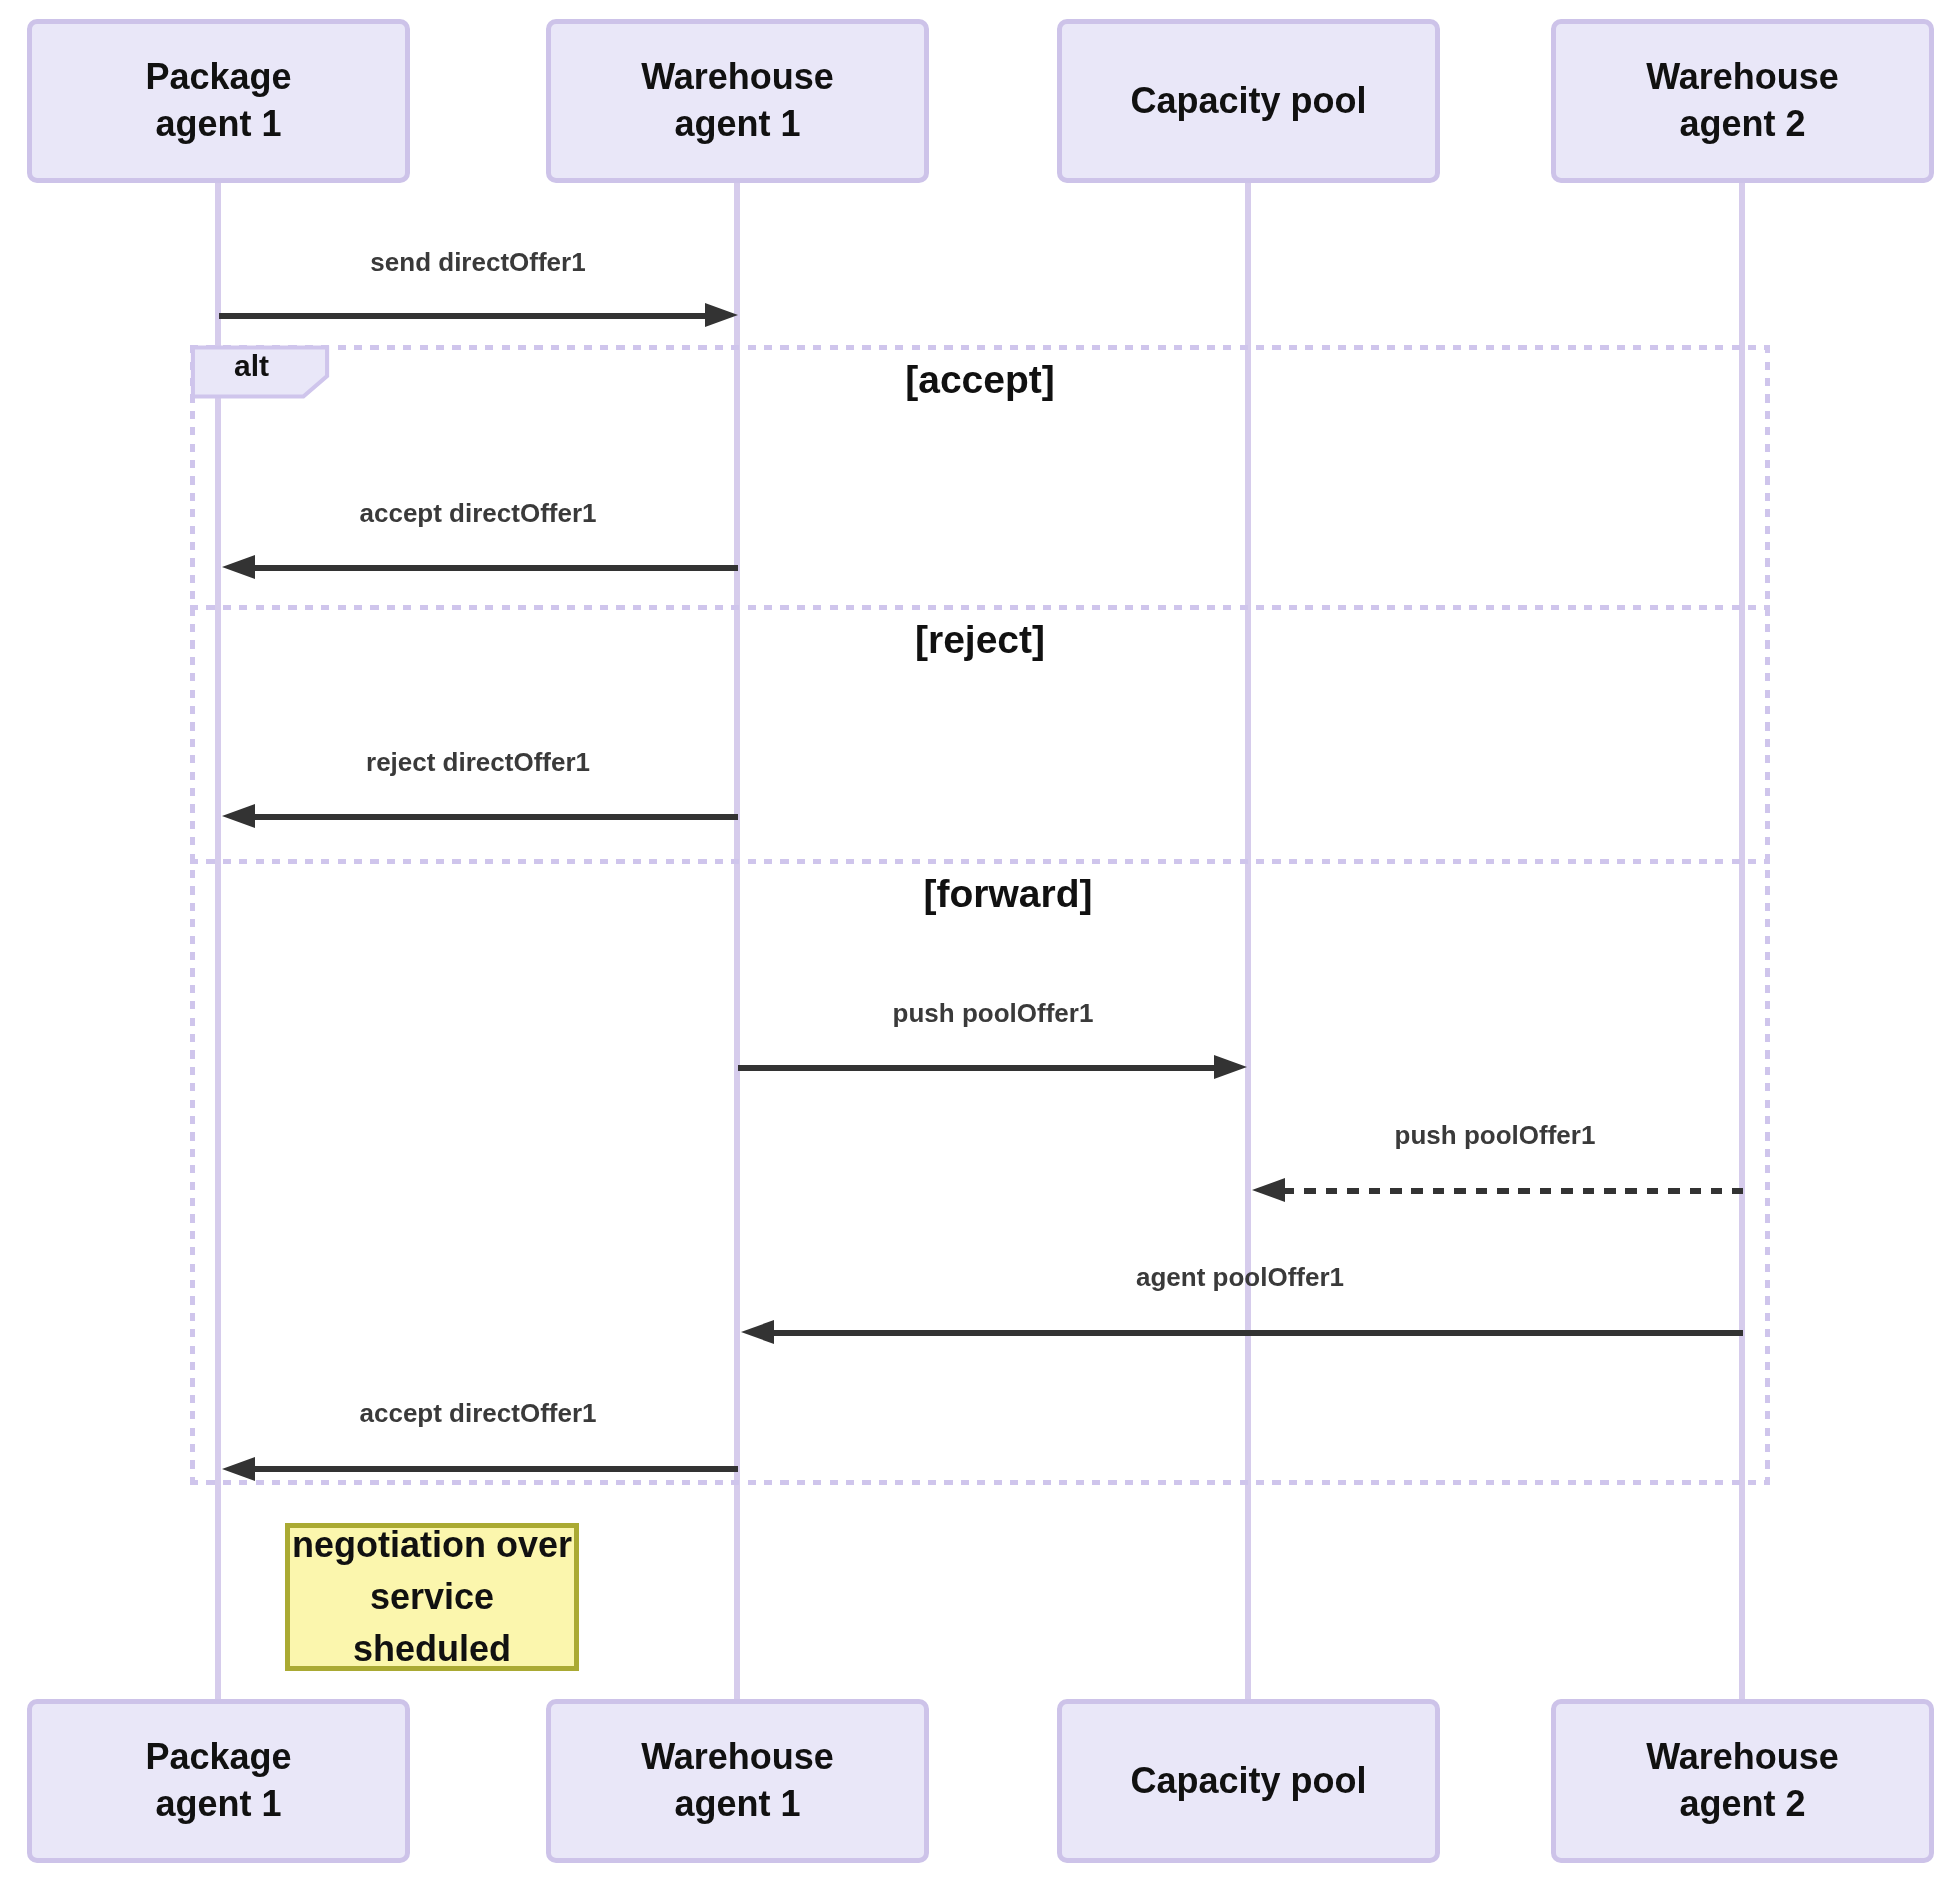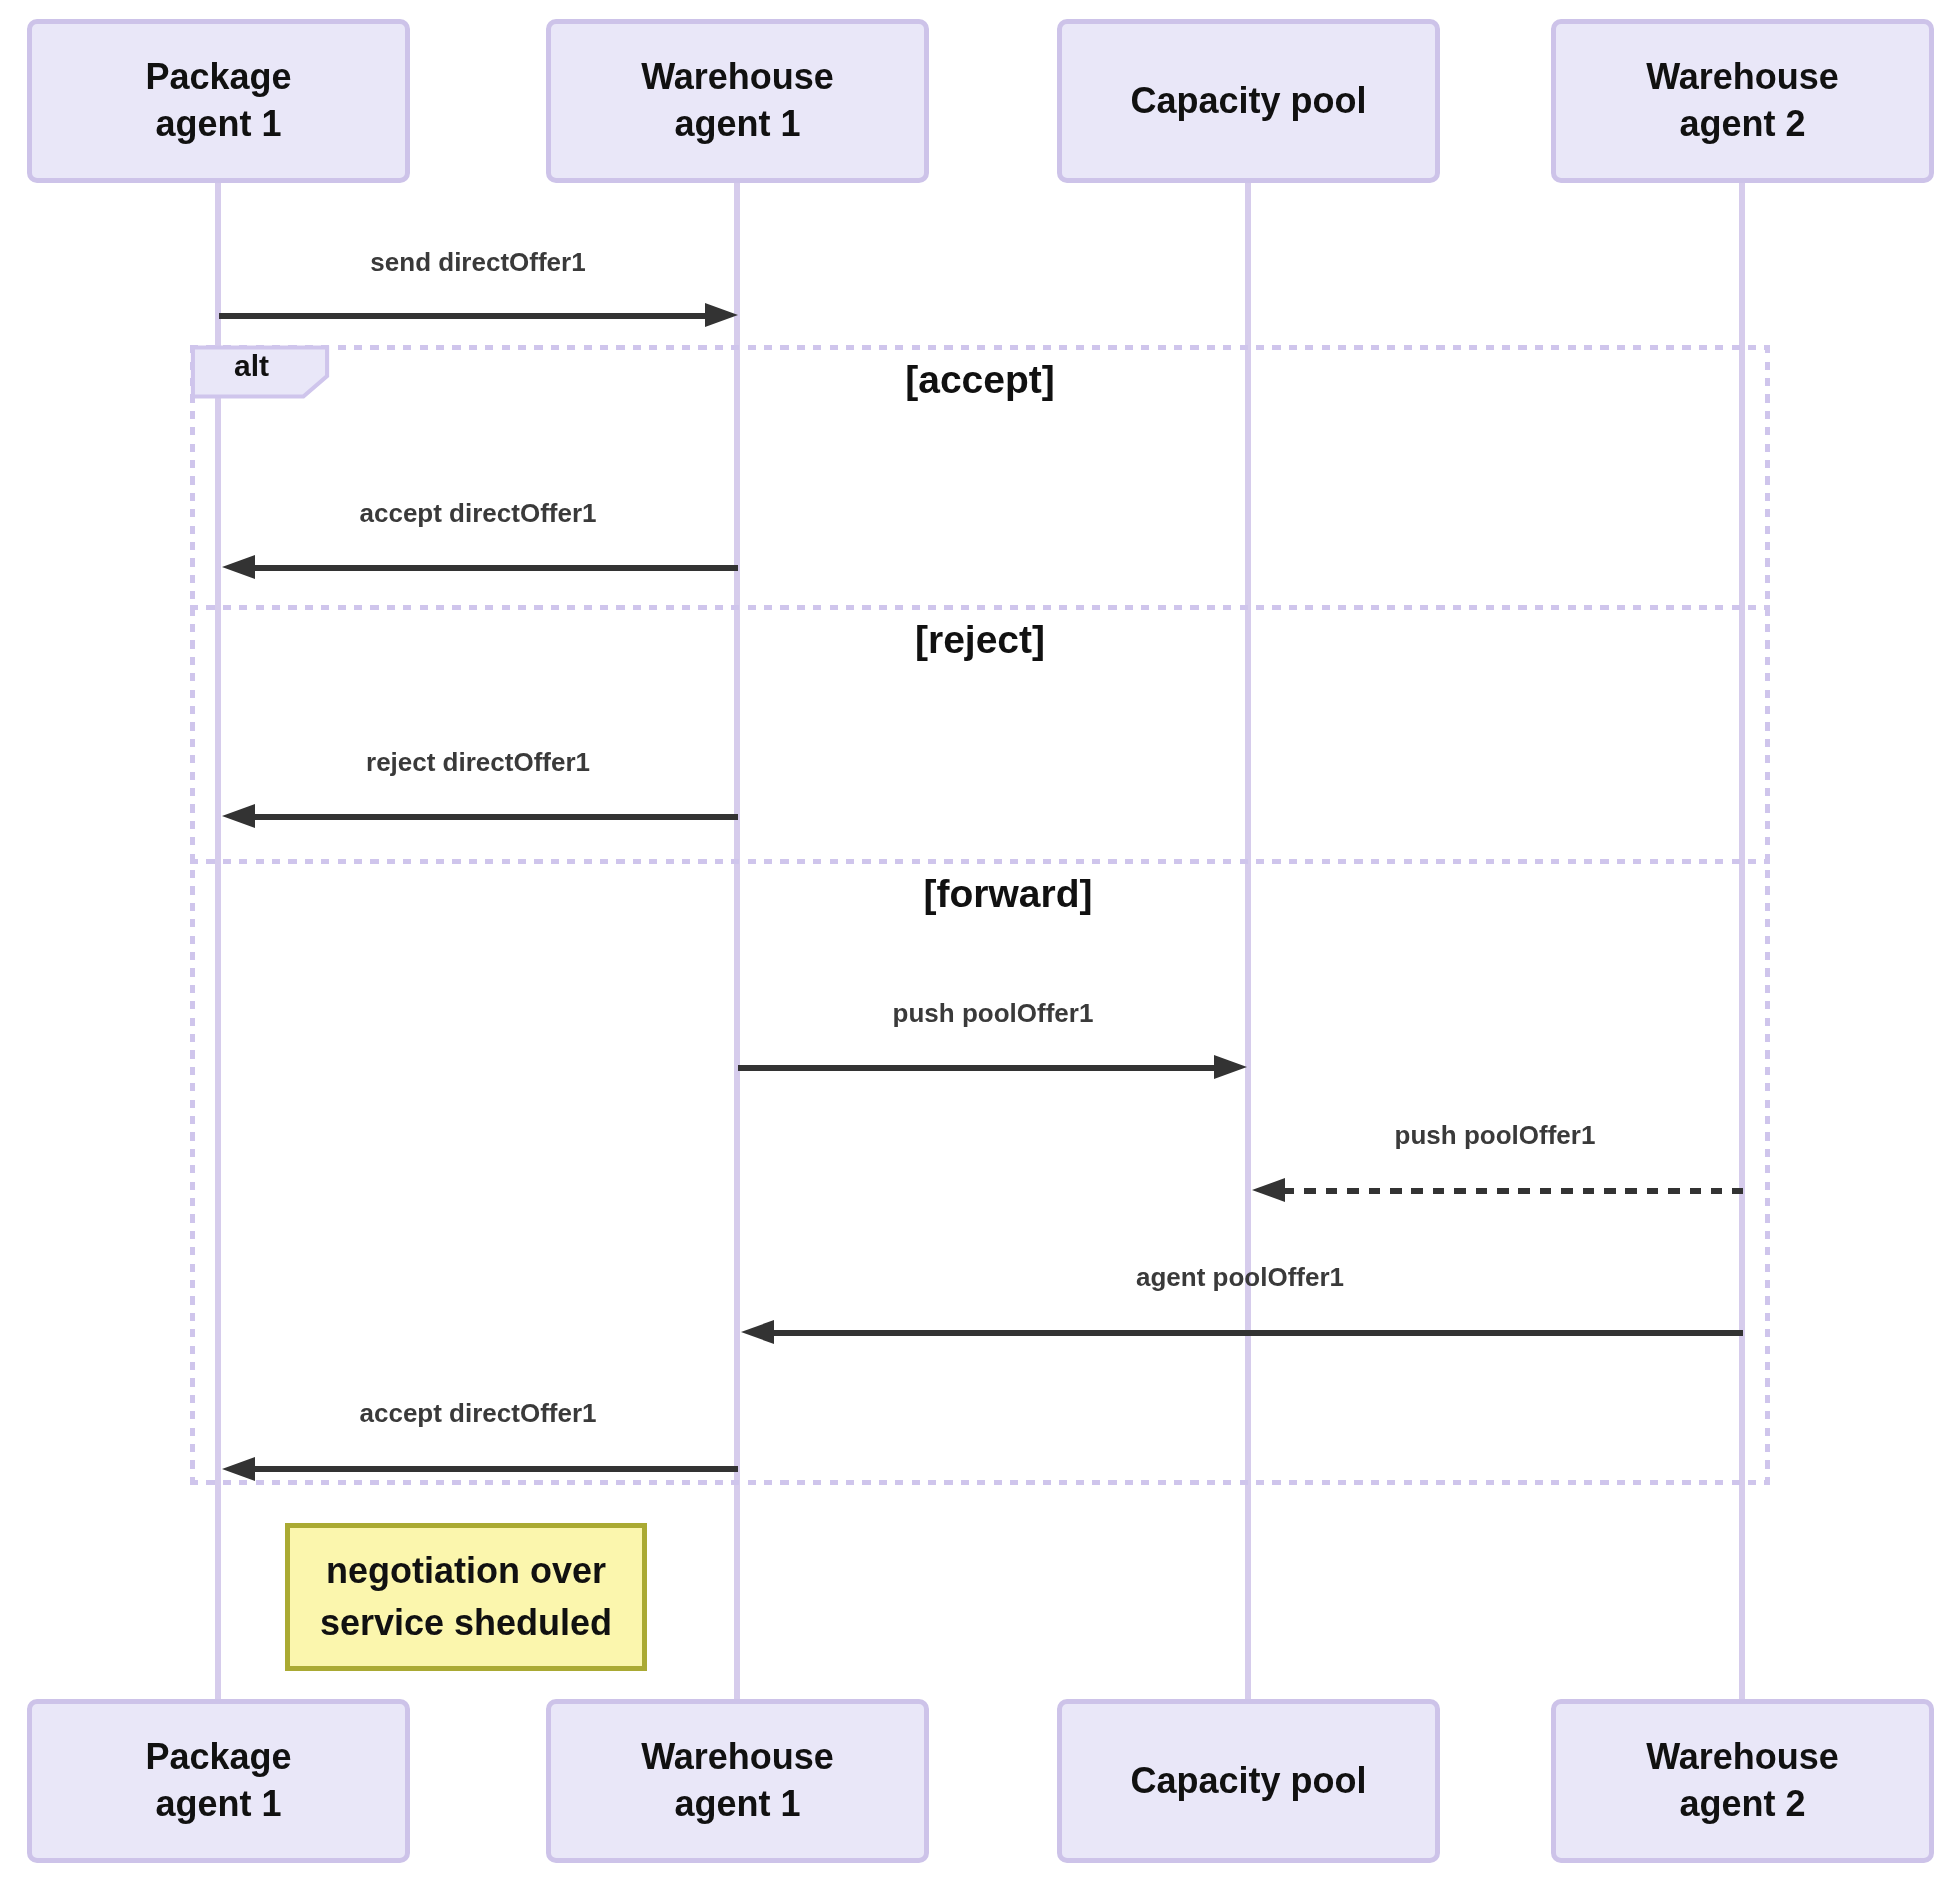--- a/index.html
+++ b/index.html
@@ -68,21 +68,21 @@
   .arrow-line.dashed {
     background:none;
     background-image:repeating-linear-gradient(90deg, var(--arrow,#333) 0 11.5px, transparent 11.5px 21.4px);
   }
   .head { position:absolute; width:0; height:0; z-index:4;
           border-top:12.3px solid transparent; border-bottom:12.3px solid transparent; }
   .head.right { border-left:33px solid var(--arrow,#333); }
   .head.left  { border-right:33px solid var(--arrow,#333); }
   
   .note {
-    position:absolute; left:285px; top:1523px; width:362px; height:148px;
+    position:absolute; left:285px; top:1523px; width:294px; height:148px;
     background:var(--note-fill,#fbf6ad);
     border:5px solid var(--note-border,#aaaa33);
     box-sizing:border-box; z-index:5;
     display:flex; align-items:center; justify-content:center;
   }
   .note .lbl {
     font-size:36px; font-weight:700; line-height:1.45; color:var(--text,#111);
     text-align:center; white-space:pre-line;
   }
 </style>

